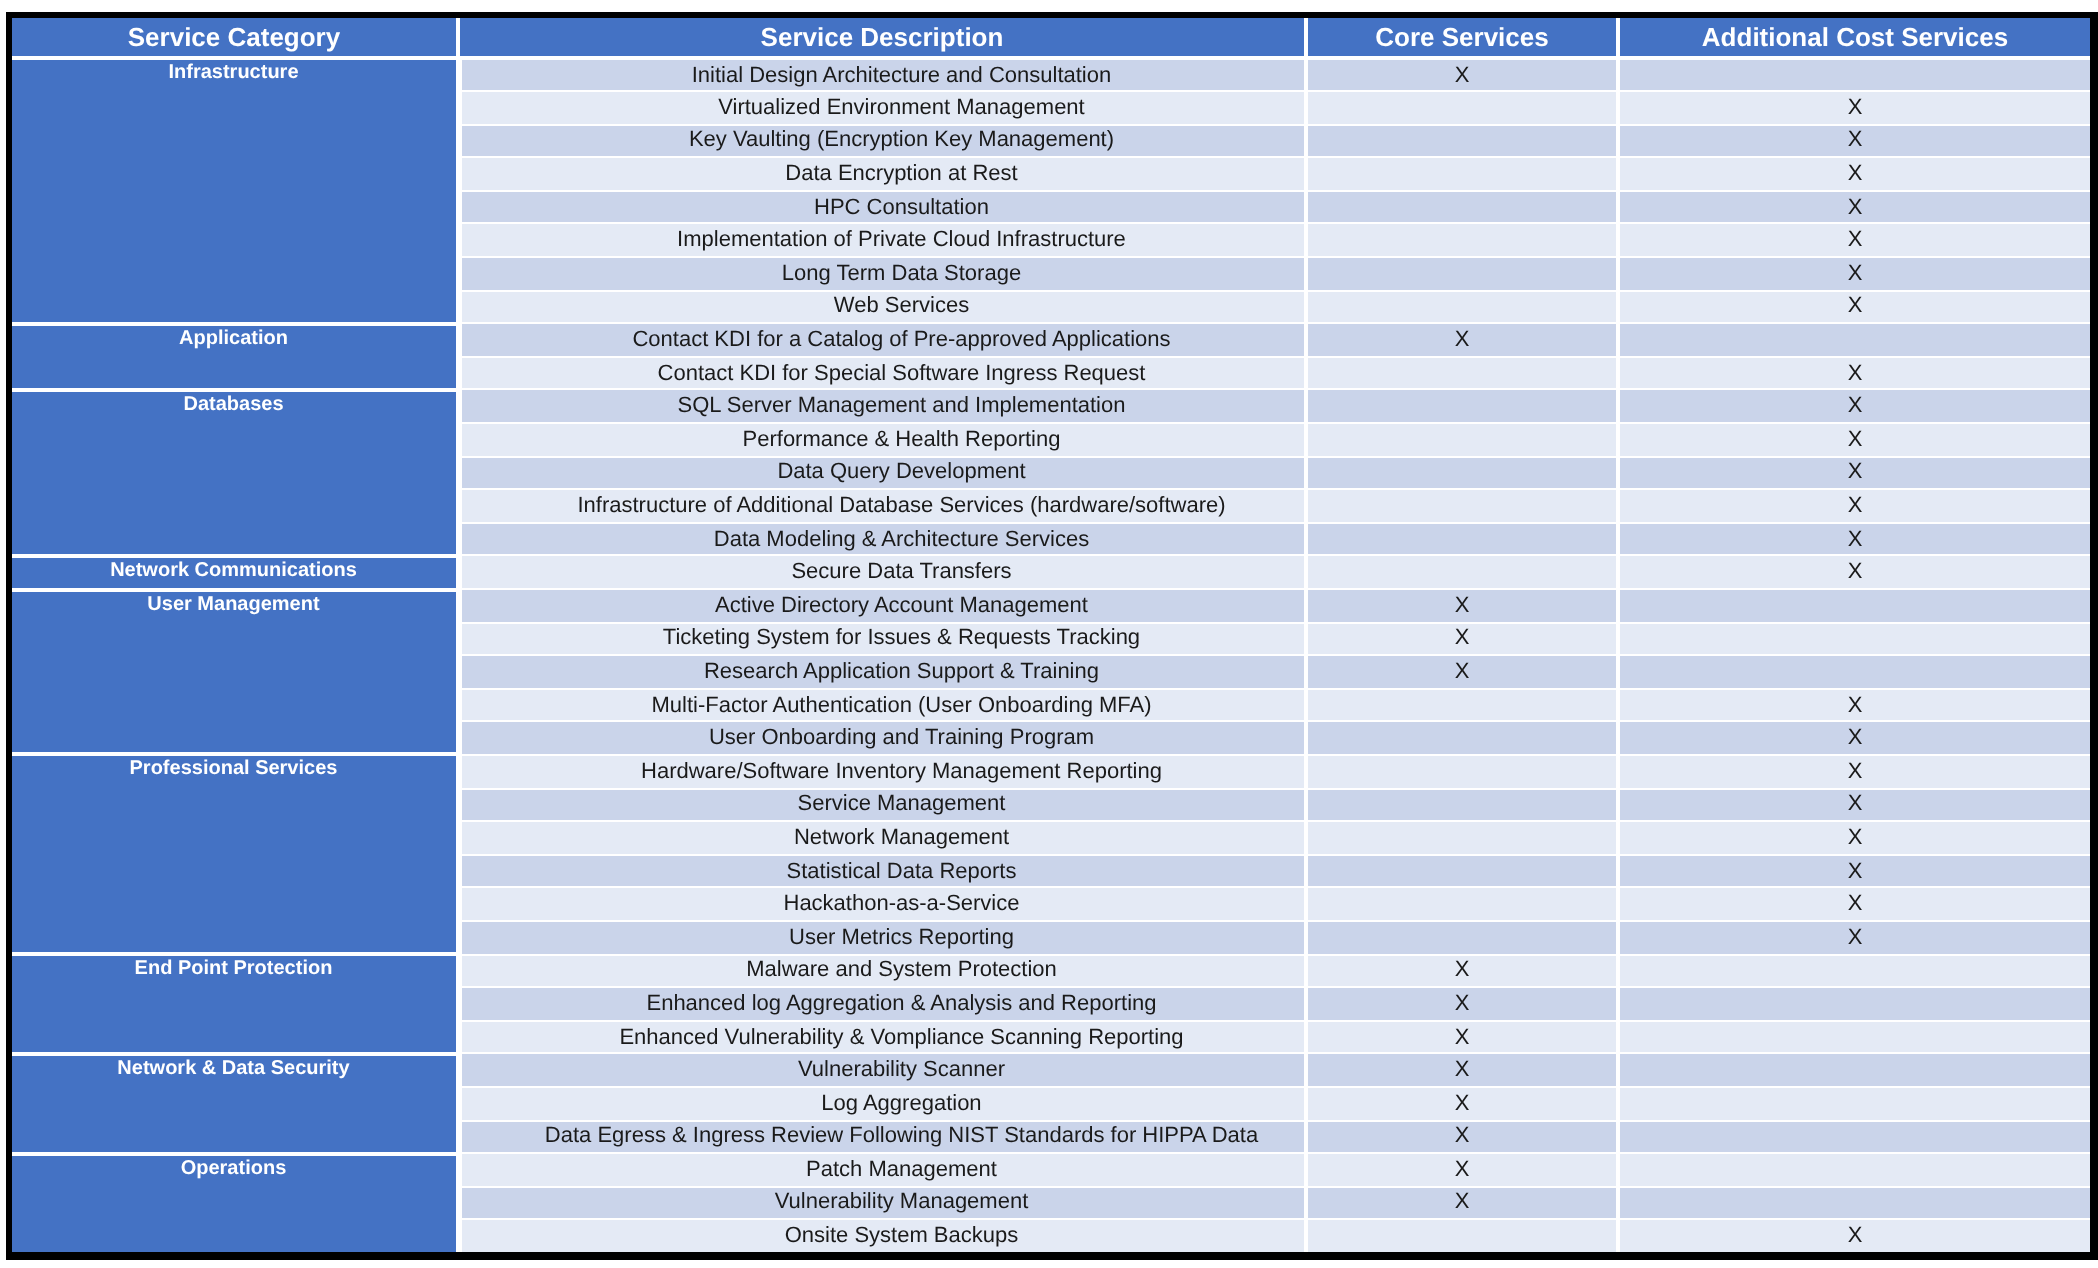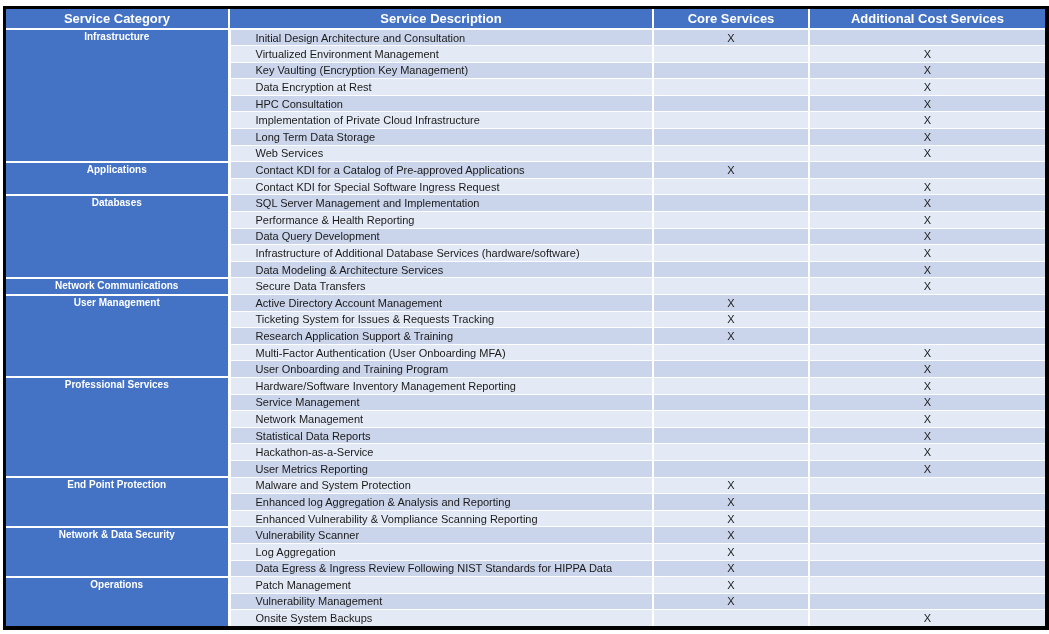--- a/index.html
+++ b/index.html
@@ -56,21 +56,21 @@
     background: var(--accent, #4472C4);
     color: #fff;
     font-weight: bold;
     font-size: 10px;
     text-align: center;
     vertical-align: top;
     padding-top: 1px;
     border-top: 2px solid #fff;
     border-right: 3px solid #fff;
   }
-  td.desc { text-align: left; padding-left: 25px; }
+  td.desc { text-align: center; padding-left: 25px; }
   td.mark { text-align: center; }
 </style>
 </head>
 <body>
 
 <div class="page">
   <div class="table-wrap">
     <table>
       <colgroup>
         <col class="c1">
@@ -122,21 +122,21 @@
             <td class="desc band">Long Term Data Storage</td>
             <td class="mark band"></td>
             <td class="mark band">X</td>
           </tr>
           <tr>
             <td class="desc band">Web Services</td>
             <td class="mark band"></td>
             <td class="mark band">X</td>
           </tr>
           <tr>
-            <td class="category" rowspan="2">Applications</td>
+            <td class="category" rowspan="2">Application</td>
             <td class="desc band">Contact KDI for a Catalog of Pre-approved Applications</td>
             <td class="mark band">X</td>
             <td class="mark band"></td>
           </tr>
           <tr>
             <td class="desc band">Contact KDI for Special Software Ingress Request</td>
             <td class="mark band"></td>
             <td class="mark band">X</td>
           </tr>
           <tr>

